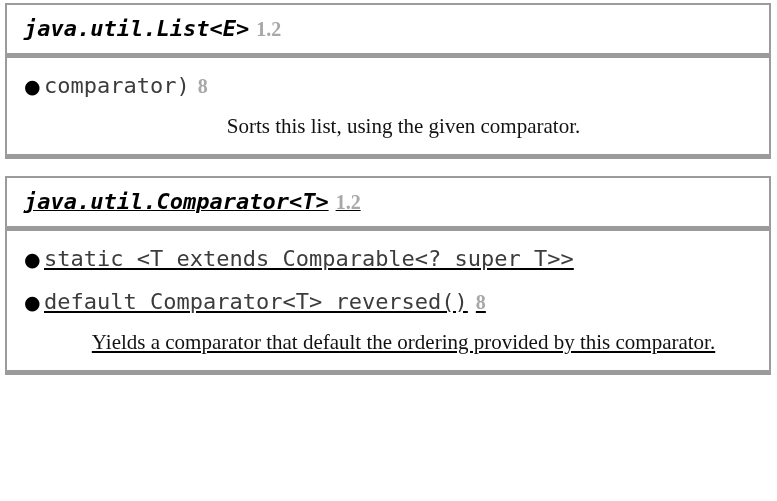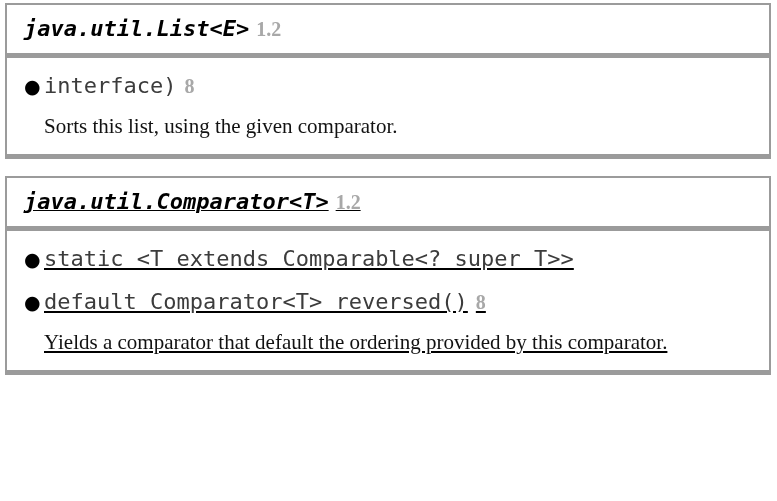--- a/index.html
+++ b/index.html
@@ -81,38 +81,39 @@
   }
   .desc {
     margin-top: 12px;
   }
   .desc-line {
     font-family: "Liberation Serif", serif;
     font-size: 21px;
     line-height: 27px;
     color: #121212;
     white-space: nowrap;
+    text-align: center;
   }
   .desc-line .inline-code {
     font-family: "DejaVu Sans Mono", monospace;
     font-size: 21px;
     color: #3c3c3c;
   }
 </style>
 </head>
 <body>
 
 <main class="page">
     <section class="api-box">
       <div class="api-header"><span class="class-name">java.util.List&lt;E&gt;</span><span class="version">1.2</span></div>
       <ul class="api-body">
         <li class="method-item">
           <span class="bullet">●</span>
           <div class="sig">
-            <div class="sig-line"><span>interface)</span><span class="since">8</span></div>
+            <div class="sig-line"><span>comparator)</span><span class="since">8</span></div>
           </div>
           <div class="desc">
             <div class="desc-line"><span class="serif-text">Sorts this list, using the given comparator.</span></div>
           </div>
         </li>
       </ul>
     </section>
     <section class="api-box">
       <div class="api-header"><span class="class-name">java.util.Comparator&lt;T&gt;</span><span class="version">1.2</span></div>
       <ul class="api-body">

